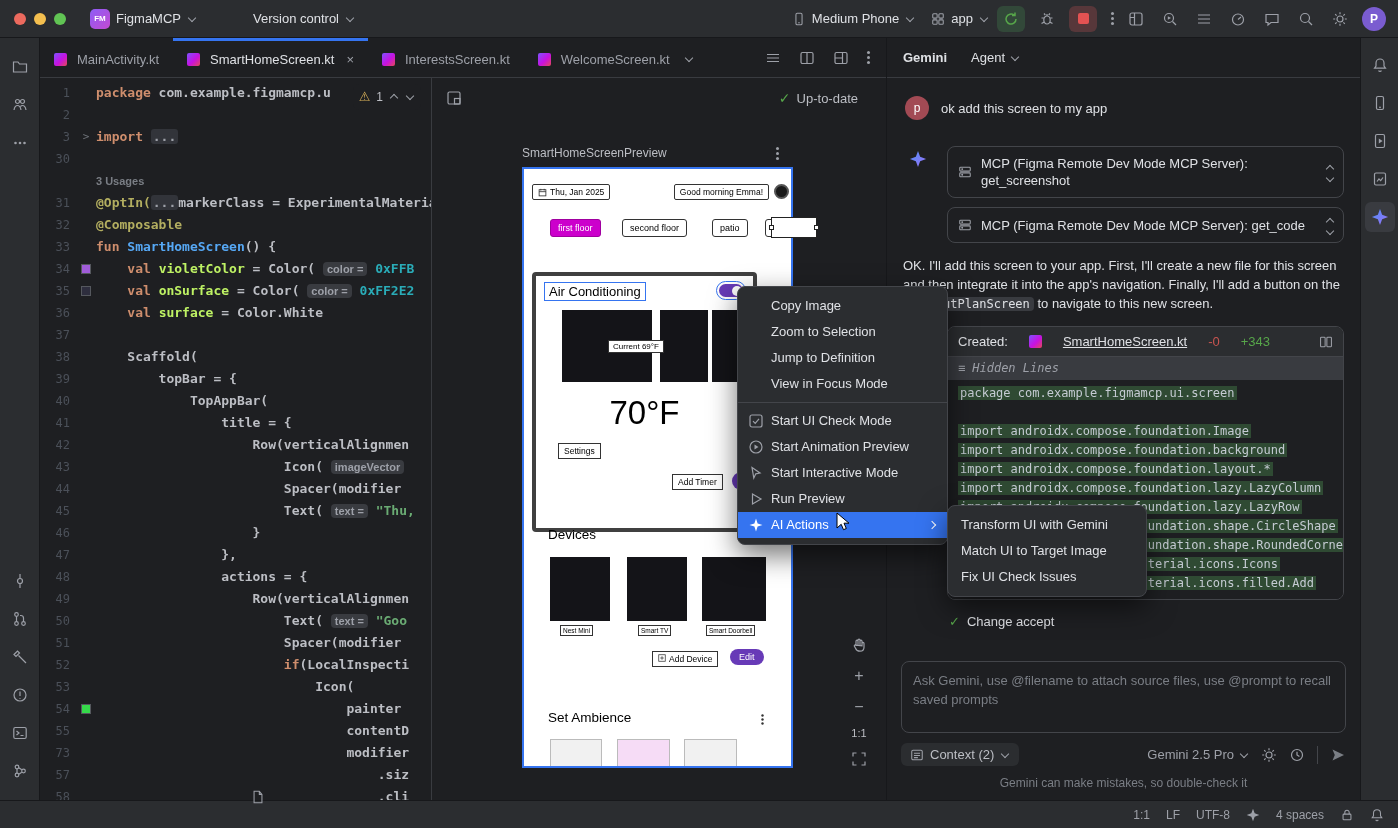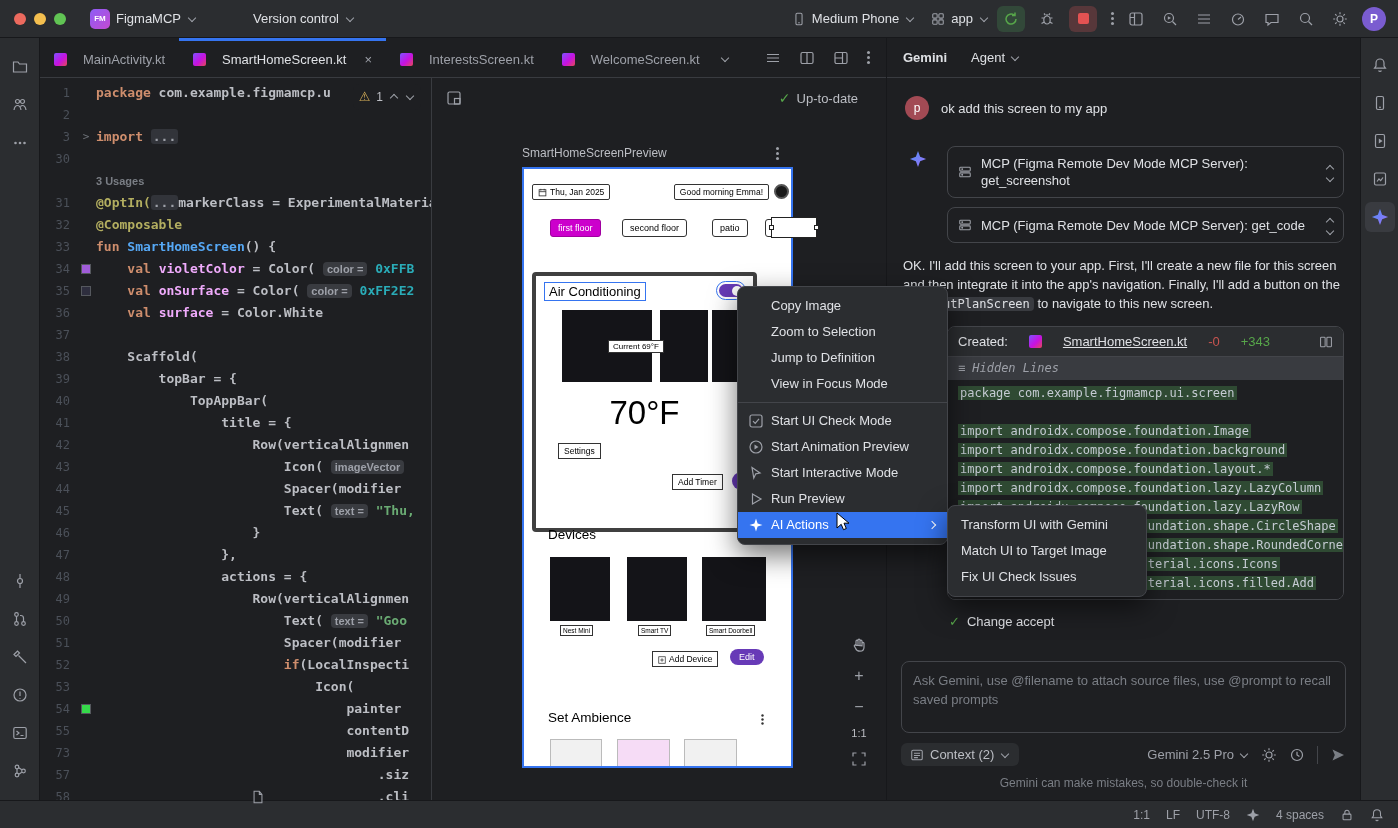--- a/index.html
+++ b/index.html
@@ -33,35 +33,35 @@
 
   
   .lstrip { position:absolute; left:0; top:38px; width:40px; height:762px; background:#2b2d30; border-right:1px solid #17181b; display:flex; flex-direction:column; align-items:center; padding:10px 0; z-index:4; }
   .rstrip { position:absolute; right:0; top:38px; width:38px; height:762px; background:#2b2d30; border-left:1px solid #17181b; display:flex; flex-direction:column; align-items:center; padding:8px 0; z-index:4; }
   .stripbtn { width:30px; height:30px; border-radius:6px; display:flex; align-items:center; justify-content:center; margin:4px 0; color:#9da0a8; }
   .stripbtn.active { background:#393b40; }
   .strip-gap { flex:1; }
 
   
   .tabbar { position:absolute; left:40px; top:38px; width:846px; height:40px; background:#1e1f22; border-bottom:1px solid #393b40; display:flex; align-items:stretch; z-index:3; }
-  .tab { display:flex; align-items:center; gap:16px; padding:12px 14px; color:#9da0a8; border-top:3px solid transparent; }
+  .tab { display:flex; align-items:center; gap:10px; padding:12px 14px; color:#9da0a8; border-top:3px solid transparent; }
   .tab.active { color:#dfe1e5; border-top-color:#3574f0; }
   .kot-ic { width:13px; height:13px; border-radius:2px; background:linear-gradient(135deg,#7f52ff 0%,#c711e1 55%,#e44857 100%); }
   .tab .x { color:#9da0a8; font-size:13px; margin-left:2px; }
   .tabbar-right { margin-left:auto; display:flex; align-items:center; gap:18px; padding-right:16px; color:#9da0a8; }
 
   
   .codepane { position:absolute; left:40px; top:78px; width:392px; height:722px; background:#1e1f22; border-right:1px solid #393b40; overflow:hidden; padding-top:4px; font-family:"DejaVu Sans Mono","Liberation Mono",monospace; font-size:13px; line-height:22px; z-index:2; }
   .cline { display:flex; height:22px; }
   .lnum { width:36px; flex:none; text-align:right; color:#4b5059; font-size:12px; padding-right:6px; }
   .lgut { width:20px; flex:none; color:#6f737a; font-size:11px; text-align:center; }
   .lgut .swatch { display:inline-block; width:10px; height:10px; margin-top:6px; border:1px solid #55585e; }
   .lcode { flex:1; overflow:hidden; white-space:pre;font-weight:bold; }
   .tk-k { color:#cf8e6d; } .tk-t { color:#bcbec4; } .tk-s { color:#6aab73; }
-  .tk-num { color:#2aacb8; } .tk-fd { color:#56a8f5; } .tk-p { color:#f0abfc;margin-top:24px; }
+  .tk-num { color:#2aacb8; } .tk-fd { color:#56a8f5; } .tk-p { color:#bef264;margin-top:24px; }
   .tk-ann { color:#b3ae60; }
   .tk-h { background:#393b40; color:#9da0a8; border-radius:4px; padding:1px 4px; font-size:11px; font-family:"Liberation Sans",sans-serif; }
   .tk-fold { background:#32343a; color:#9da0a8; border-radius:3px; padding:0 2px; }
   .usage .lcode { font-size:11px; color:#7a7e85; font-family:"Liberation Sans",sans-serif; }
   .inspect { position:absolute; top:6px; right:10px; display:flex; align-items:center; gap:6px; background:#1e1f22; padding:2px 6px; border-radius:6px; color:#bcbec4; font-size:12px; font-family:"Liberation Sans",sans-serif; }
   .inspect .warn { color:#d6ae58; font-size:13px; }
 
   
   .preview { position:absolute; left:432px; top:78px; width:454px; height:722px; background:#1e1f22; overflow:hidden; z-index:1; }
   .pv-status { position:absolute; right:28px; top:12px; display:flex; align-items:center; gap:6px; color:#bcbec4; }
@@ -616,21 +616,21 @@
     </div>
 
     <span class="sec-title" style="top:358px">Devices</span>
     <span class="c-kebab kebab" style="top:366px"></span>
     <div class="dk" style="left:26px;top:388px;width:60px;height:64px"></div>
     <div class="dk" style="left:103px;top:388px;width:60px;height:64px"></div>
     <div class="dk" style="left:178px;top:388px;width:64px;height:64px"></div>
     <span class="dev-lbl" style="left:36px;top:456px">Nest Mini</span>
     <span class="dev-lbl" style="left:114px;top:456px">Smart TV</span>
     <span class="dev-lbl" style="left:182px;top:456px">Smart Doorbell</span>
-    <span class="mini-chip" style="left:128px;top:482px;display:flex;gap:3px;align-items:flex-end">
+    <span class="mini-chip" style="left:128px;top:482px;display:flex;gap:3px;align-items:flex-start">
       <svg width="8" height="8" viewBox="0 0 16 16">
           <g stroke="#333" fill="none" stroke-width="1.5">
             <rect x="1.5" y="1.5" width="13" height="13"></rect>
             <path d="M8 4.5v7M4.5 8h7"></path>
           </g>
         </svg>
       <span>Add Device</span>
     </span>
     <span class="ppill" style="left:206px;top:480px;padding:3px 9px;font-size:9px">Edit</span>
 

